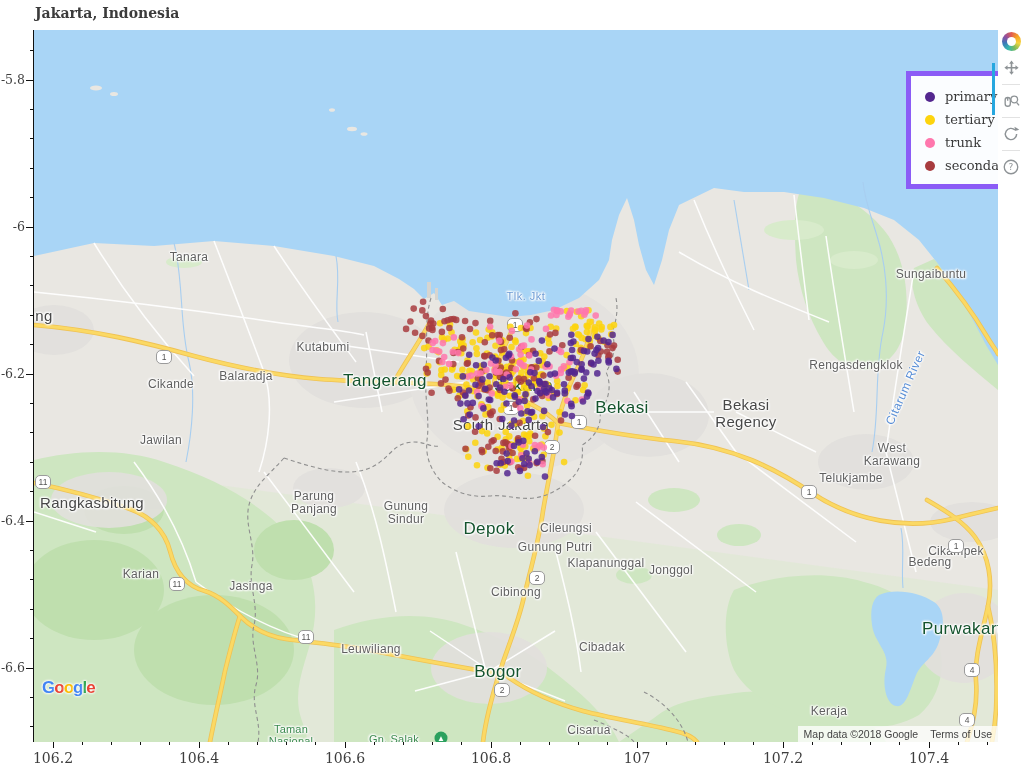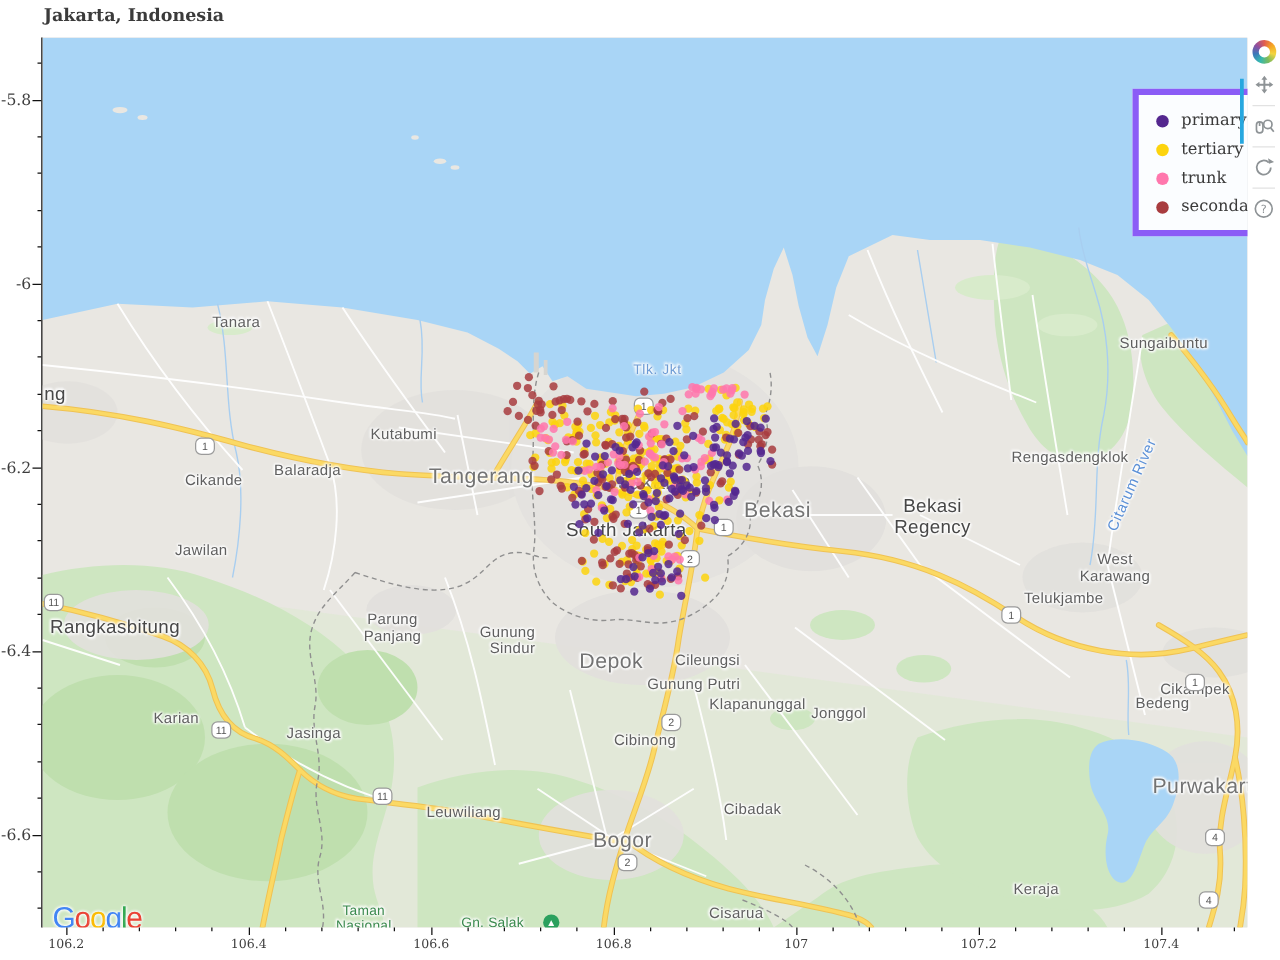--- a/index.html
+++ b/index.html
@@ -9,57 +9,57 @@
          font-weight:bold;font-size:14px;color:#3b3b3b;}
   
   #plot{position:absolute;left:33px;top:30px;width:964px;height:712px;overflow:hidden;
         border-left:1px solid #111;background:#e9e7e2;}
   #mapsvg,#pts{position:absolute;left:0;top:0;}
   #pts{pointer-events:none;}
   
   .ml{position:absolute;transform:translate(-50%,-50%);white-space:nowrap;text-align:center;
       font-family:"Liberation Sans",sans-serif;line-height:1.12;
       text-shadow:0 0 2px #fff,0 0 2px #fff,0 0 3px #fff,0 0 3px #fff,1px 1px 2px #fff,-1px -1px 2px #fff;}
-  .ml.lg {font-size:17px;color:#737373;font-weight:500;letter-spacing:.4px;}
+  .ml.lg {font-size:17px;color:#14532d;font-weight:500;letter-spacing:.4px;}
   .ml.lg2{font-size:15px;color:#474747;font-weight:500;letter-spacing:.3px;}
   .ml.md {font-size:12px;color:#5f5f5f;letter-spacing:.3px;}
   .ml.water{font-size:11px;color:#6d9bd4;letter-spacing:.5px;margin-top:34px;}
   .ml.river{font-size:12px;color:#5a8fd6;letter-spacing:.5px;}
   .ml.green{font-size:11px;color:#3b8a4e;letter-spacing:.2px;}
   .shield{position:absolute;transform:translate(-50%,-50%);box-sizing:border-box;
       min-width:16px;height:14px;padding:0 2px;background:#fff;border:1px solid #9b9b9b;
       border-radius:5px;color:#555;font:8.5px/12px "Liberation Sans",sans-serif;text-align:center;}
   .poi{position:absolute;transform:translate(-50%,-50%);width:13px;height:13px;border-radius:50%;
       background:#2ba05e;color:#fff;font:8px/13px "Liberation Sans",sans-serif;text-align:center;}
   
   .tick{position:absolute;background:#111;}
   .xlab{position:absolute;width:60px;text-align:center;font-family:"DejaVu Serif",serif;
-        font-size:10px;color:#3d3d3d;}
+        font-size:14px;color:#3d3d3d;}
   .ylab{position:absolute;width:27px;text-align:right;font-family:"DejaVu Serif",serif;
         font-size:12.5px;color:#3d3d3d;}
   
   #legend{position:absolute;left:872px;top:41px;width:116px;background:rgba(255,255,255,.95);
         border:5px solid #8b5cf6;padding:9px 0 7px 0;}
   .lg-row{display:flex;align-items:center;height:23px;padding-left:14px;}
   .lg-dot{width:10px;height:10px;border-radius:50%;margin-right:10px;flex:0 0 auto;}
   .lg-label{font-family:"DejaVu Serif",serif;font-size:13px;color:#3a3a3a;}
   
   #toolbar{position:absolute;left:998px;top:32px;width:26px;display:flex;flex-direction:column;
         align-items:center;}
   .tbtn{width:24px;height:24px;display:flex;align-items:center;justify-content:center;
         margin:2px 0;cursor:pointer;}
   .tsep{width:18px;height:1px;background:#e2e2e2;margin:2px 0;}
   #active-bar{position:absolute;left:-6px;top:31px;width:2.5px;height:52px;background:#26a7df;}
   #bokeh-logo{width:19px;height:19px;border-radius:50%;position:relative;margin-bottom:3px;
         background:conic-gradient(#e25d4f,#f6a623,#f3d53f,#7cbb5d,#35b8b0,#3b78b9,#8f4fa1,#e25d4f);}
   #bokeh-logo::after{content:"";position:absolute;left:5px;top:5px;width:9px;height:9px;
         border-radius:50%;background:#fff;}
   
-  #glogo{position:absolute;left:8px;top:691px;font-family:"Liberation Sans",sans-serif;
-        font-size:24px;font-weight:normal;letter-spacing:-1px;
+  #glogo{position:absolute;left:8px;top:648px;font-family:"Liberation Sans",sans-serif;
+        font-size:17px;font-weight:bold;letter-spacing:-1px;
         text-shadow:0 0 2px #fff,0 0 3px #fff,0 0 3px #fff;}
   #attrib{position:absolute;right:0;bottom:0;display:flex;font-family:"Liberation Sans",sans-serif;
         font-size:10.5px;color:#444;}
   #attrib span{background:rgba(255,255,255,.75);padding:2px 6px;}
 </style>
 </head>
 <body>
 
 <div id="app">
   <div id="title">Jakarta, Indonesia</div>
@@ -231,21 +231,21 @@
         </div>
         <div class="ml md" style="left: 107px; top: 545px;">
           <div>Karian</div>
         </div>
         <div class="ml md" style="left: 217px; top: 557px;">
           <div>Jasinga</div>
         </div>
         <div class="ml md" style="left: 337px; top: 620px;">
           <div>Leuwiliang</div>
         </div>
-        <div class="ml md" style="left: 372px; top: 483px; text-align: right;">
+        <div class="ml md" style="left: 372px; top: 483px;">
           <div>Gunung</div>
           <div>Sindur</div>
         </div>
         <div class="ml lg" style="left: 455px; top: 499px;">
           <div>Depok</div>
         </div>
         <div class="ml lg" style="left: 490px; top: 356px; text-align: right;">
           <div>Jakarta</div>
         </div>
         <div class="ml lg2" style="left: 467px; top: 395px;">
@@ -972,20 +972,24 @@
         <circle cx="425.1" cy="359.4" r="3.3" fill="#54278f" fill-opacity="0.85"></circle>
         <circle cx="449.4" cy="378.4" r="3.3" fill="#54278f" fill-opacity="0.85"></circle>
         <circle cx="426.4" cy="373.6" r="3.3" fill="#54278f" fill-opacity="0.85"></circle>
         <circle cx="456.2" cy="370.0" r="3.3" fill="#54278f" fill-opacity="0.85"></circle>
         <circle cx="433.4" cy="373.4" r="3.3" fill="#54278f" fill-opacity="0.85"></circle>
         <circle cx="435.8" cy="384.6" r="3.3" fill="#54278f" fill-opacity="0.85"></circle>
         <circle cx="454.8" cy="369.5" r="3.3" fill="#54278f" fill-opacity="0.85"></circle>
       </svg>
 
     <div id="glogo"><span style="color: rgb(66, 133, 244);">G</span><span style="color: rgb(234, 67, 53);">o</span><span style="color: rgb(251, 188, 5);">o</span><span style="color: rgb(66, 133, 244);">g</span><span style="color: rgb(52, 168, 83);">l</span><span style="color: rgb(234, 67, 53);">e</span></div>
+    <div id="attrib">
+      <span>Map data ©2018 Google</span>
+      <span>Terms of Use</span>
+    </div>
 
     <div id="legend">
       <div id="legend-items">
           <div class="lg-row">
             <span class="lg-dot" style="background: rgb(84, 39, 143);"></span>
             <span class="lg-label">primary</span>
           </div>
           <div class="lg-row">
             <span class="lg-dot" style="background: rgb(253, 212, 14);"></span>
             <span class="lg-label">tertiary</span>

